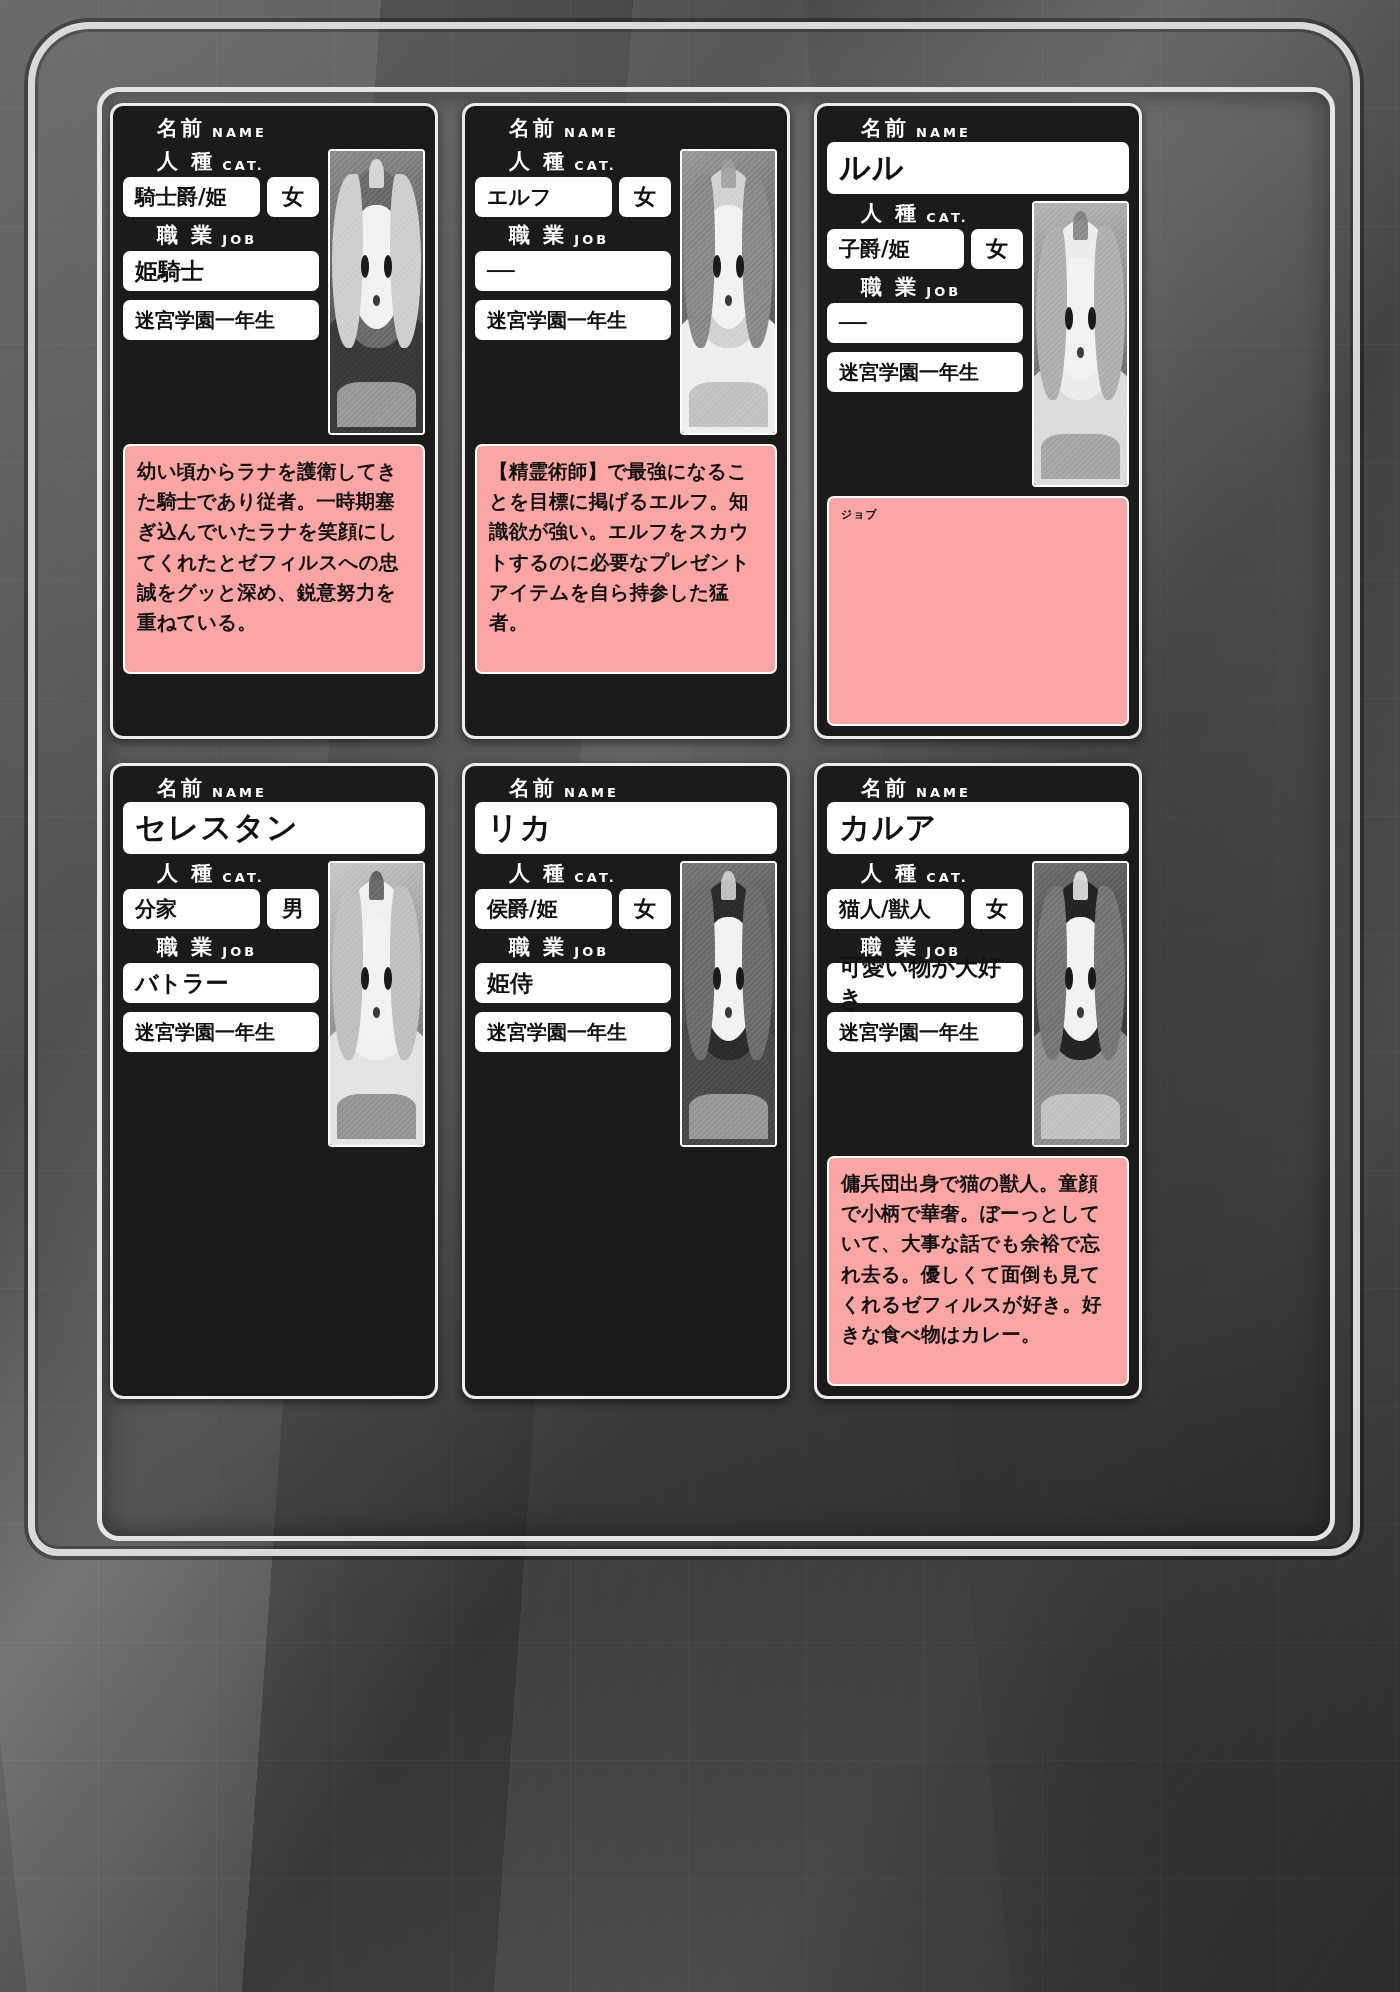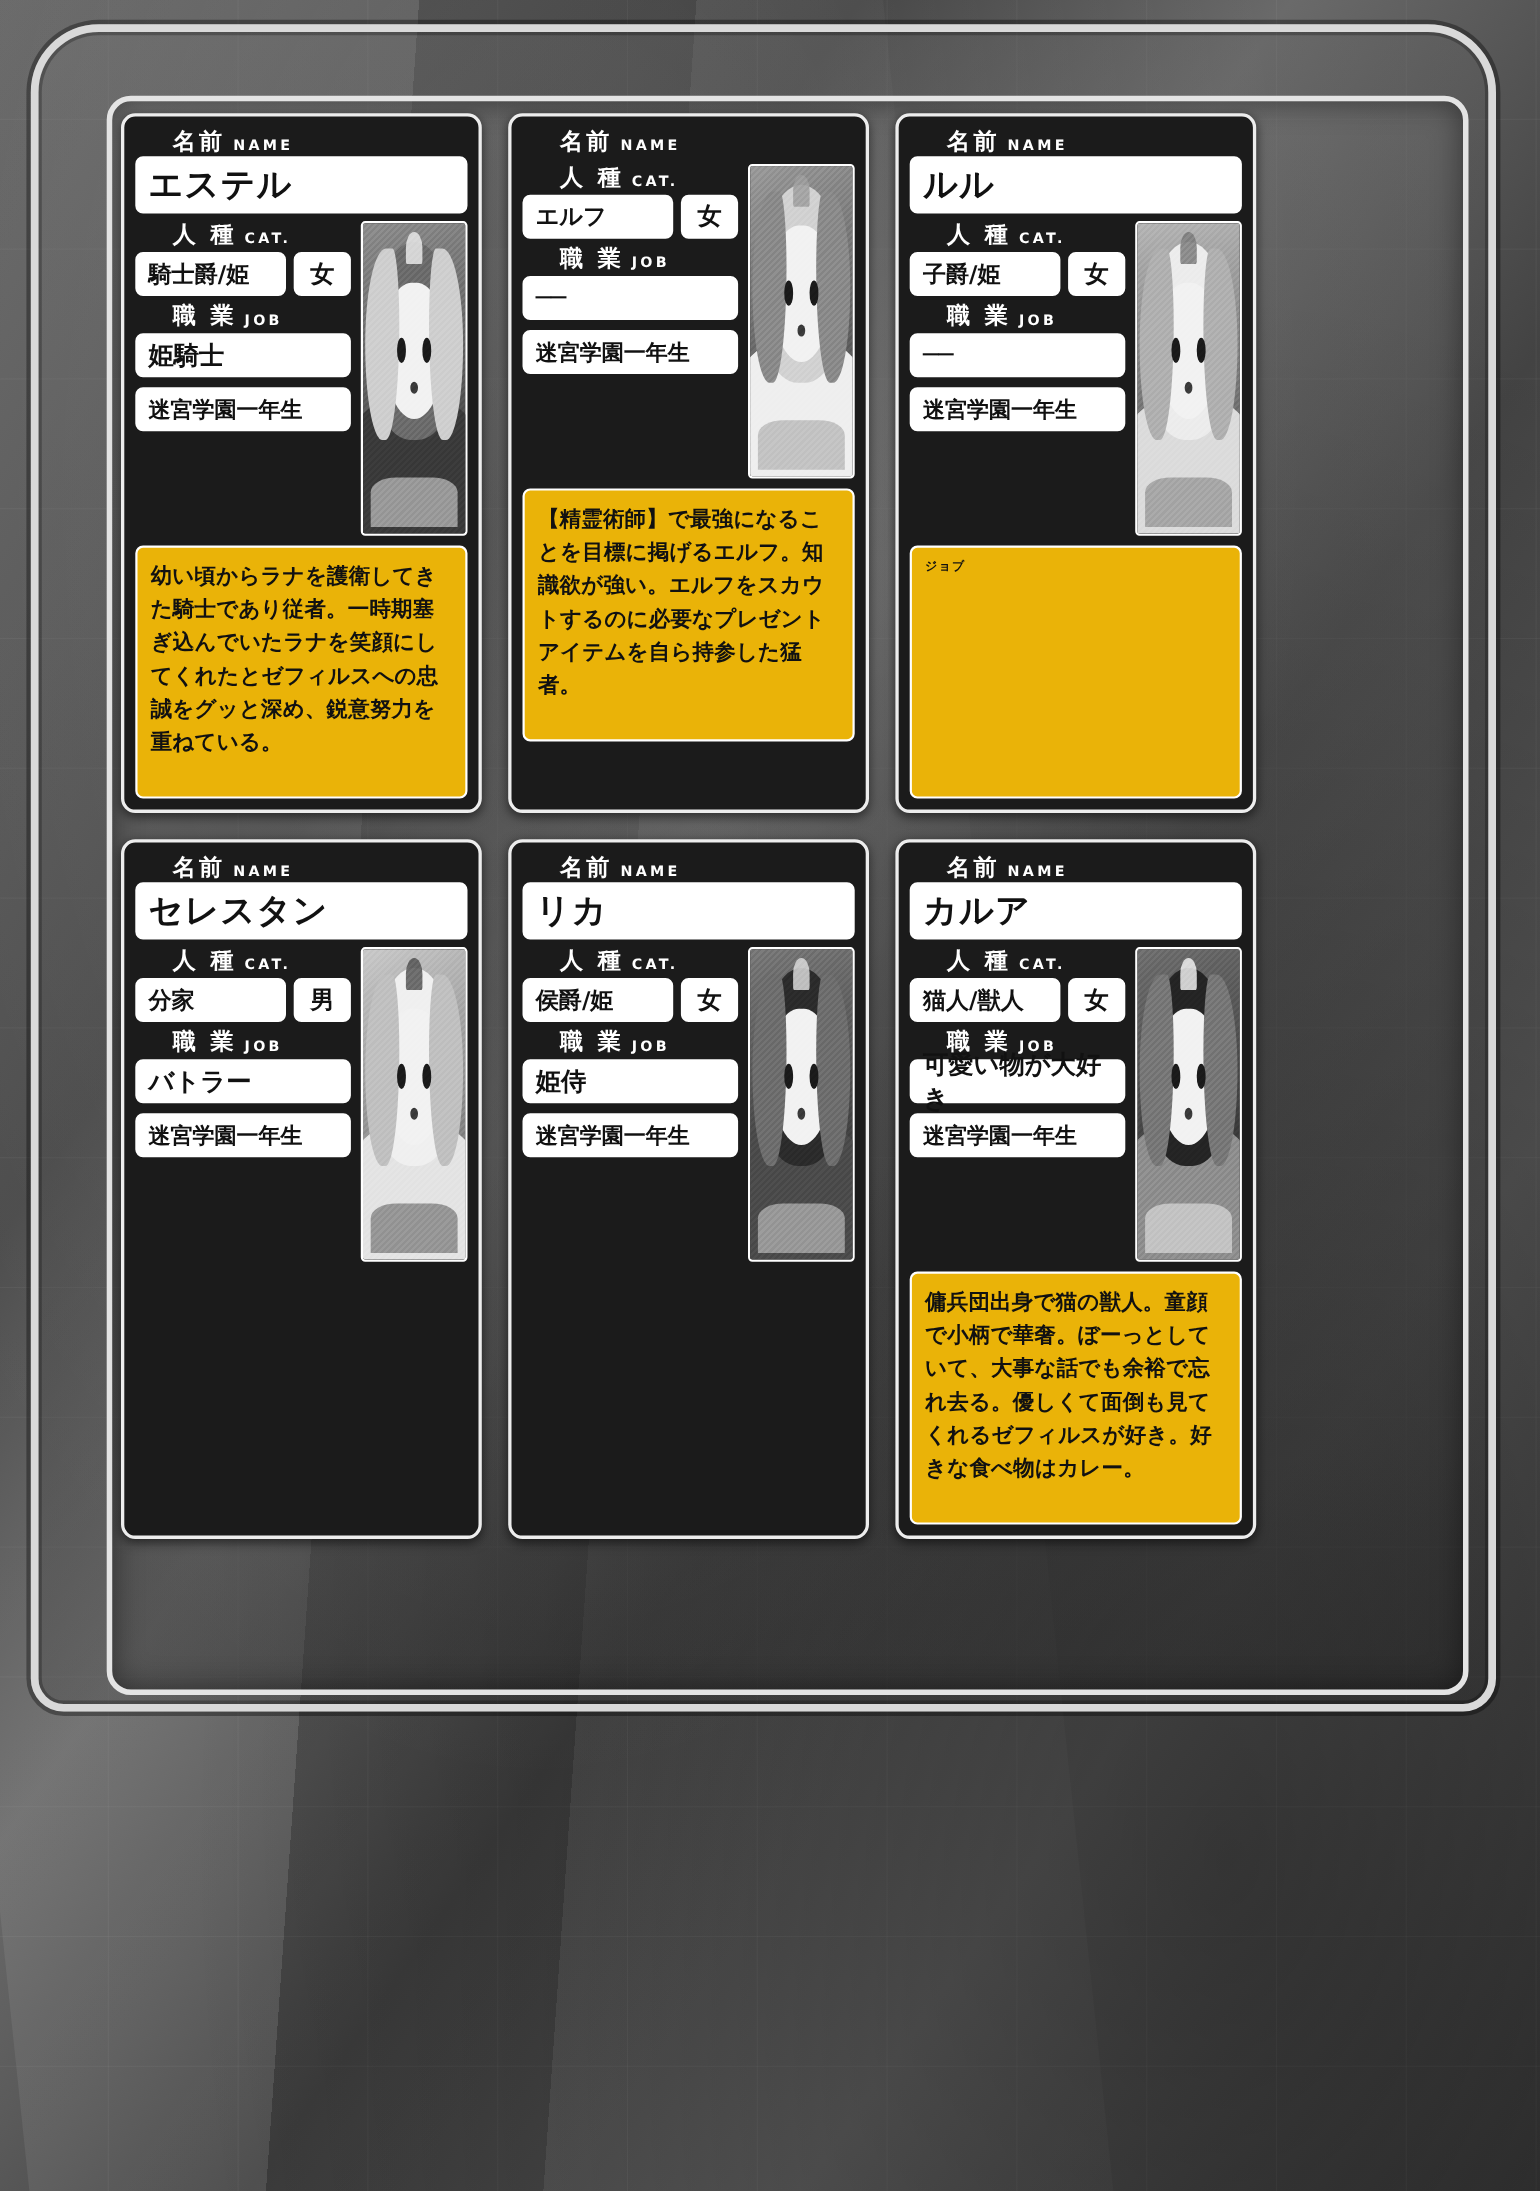--- a/index.html
+++ b/index.html
@@ -104,21 +104,21 @@
 
   .row-2{display:flex;gap:7px;margin-top:2px;}
   .cat-field{flex:1;height:40px;font-size:21px;font-weight:700;justify-content:flex-start;}
   .sex-field{width:52px;height:40px;font-size:22px;font-weight:700;justify-content:center;padding:3px 0;}
 
   .job-field{height:40px;font-size:23px;font-weight:700;margin-top:2px;}
   .grade-field{height:40px;font-size:20px;font-weight:700;margin-top:9px;}
 
   .desc{
     margin-top:9px;
-    background:#eab308;color:#111;
+    background:#fca5a5;color:#111;
     border-radius:7px;
     border:2px solid #fff;
     padding:11px 12px 13px 12px;
     font-size:19.5px;
     line-height:1.55;
     font-weight:600;
     letter-spacing:.2px;
     min-height:230px;
     box-sizing:border-box;
   }
@@ -149,21 +149,20 @@
 <div class="frame">
   <div class="frame-inner"></div>
 </div>
 
 <div class="grid" id="card-grid">
     <div class="card">
     <div class="lbl">
       <span class="jp">名前</span>
       <span class="en">NAME</span>
     </div>
-    <div class="field name-field">エステル</div>
 
     <div class="mid">
       <div class="mid-left">
         <div class="lbl">
           <span class="jp">人 種</span>
           <span class="en">CAT.</span>
         </div>
         <div class="row-2">
           <div class="field cat-field">騎士爵/姫</div>
           <div class="field sex-field">女</div>

